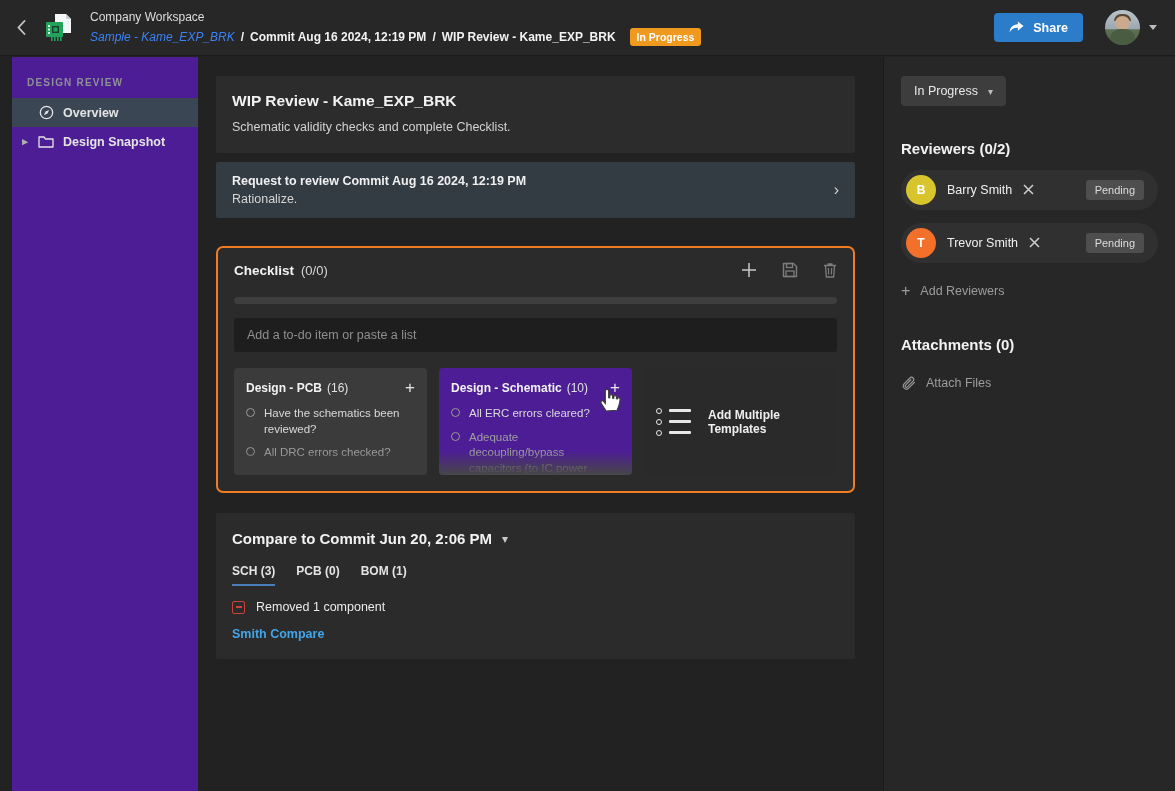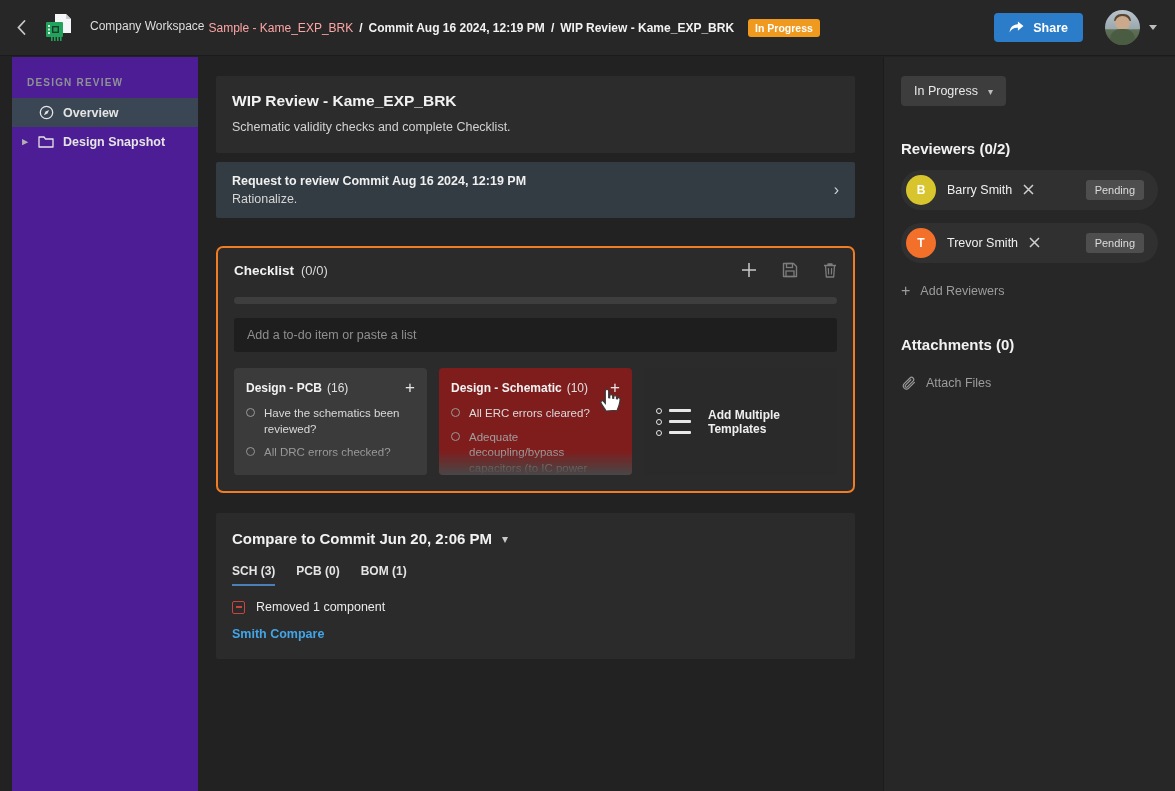--- a/index.html
+++ b/index.html
@@ -11,24 +11,24 @@
   }
   
   .header {
     position:absolute; top:0; left:0; right:0; height:56px;
     background:#272727; border-bottom:1px solid #1b1b1b;
     display:flex; align-items:center; z-index:5;
   }
   .back-btn { width:42px; height:56px; display:flex; align-items:center; justify-content:center;
     background:none; border:none; color:#c8c8c8; font-size:18px; cursor:pointer; }
   .logo { width:34px; height:34px; margin-right:14px; flex:0 0 auto; }
-  .head-titles { display:flex; gap:4px; }
+  .head-titles { display:flex; flex-direction:column; gap:4px; }
   .workspace { font-size:12px; color:#dedede; }
   .breadcrumb { font-size:12px; display:flex; align-items:center; gap:6px; }
-  .crumb-dim { color:#fca5a5; }
+  .crumb-dim { color:#3b82f6;font-style:italic; }
   .crumb-bold { color:#f2f2f2; font-weight:bold; }
   .status-badge {
     margin-left:8px; background:#f0991f; color:#ffffff; font-weight:bold;
     font-size:10.5px; padding:3px 7px; border-radius:3px;
   }
   .header-right { margin-left:auto; display:flex; align-items:center; padding-right:18px; }
   .share-btn {
     display:flex; align-items:center; gap:9px; background:#2b7cc9; border:none;
     color:#fff; font-weight:bold; font-size:12.5px; height:29px; padding:0 15px;
     border-radius:4px; cursor:pointer; font-family:inherit;
@@ -81,21 +81,21 @@
   .icon-btn { background:none; border:none; cursor:pointer; padding:0; display:flex; }
   .progress-track { margin-top:19px; height:7px; background:#3e3e3e; border-radius:4px; }
   .todo-input {
     margin-top:14px; width:100%; height:34px; background:#1e1e1e; border:none; border-radius:3px;
     color:#e0e0e0; font-size:12.5px; padding:0 13px; font-family:inherit; outline:none;
   }
   .todo-input::placeholder { color:#8f8f8f; }
   .tpl-row { margin-top:16px; display:flex; gap:12px; }
   .tpl { flex:1 1 0; border-radius:4px; padding:13px 12px; height:107px; position:relative; overflow:hidden; cursor:pointer; }
   .tpl-1 { background:#3b3b3b; }
-  .tpl-2 { background:#7f1d1d; }
+  .tpl-2 { background:#4c1d95; }
   .tpl-1::after, .tpl-2::after { content:""; position:absolute; left:0; right:0; bottom:0; height:24px; }
   .tpl-1::after { background:linear-gradient(180deg, rgba(59,59,59,0), #3b3b3b); }
   .tpl-2::after { background:linear-gradient(180deg, rgba(71,71,71,0), #474747); }
   .tpl-head { display:flex; align-items:center; }
   .tpl-name { font-size:12px; font-weight:bold; color:#f2f2f2; }
   .tpl-count { font-size:12px; color:#e0e0e0; margin-left:5px; }
   .tpl-plus { margin-left:auto; color:#e6e6e6; font-size:17px; line-height:12px; background:none; border:none; cursor:pointer; }
   .tpl-items { margin-top:11px; display:flex; flex-direction:column; gap:8px; }
   .tpl-item { display:flex; gap:9px; font-size:11.5px; line-height:1.35; color:#dadada; }
   .tpl-item.dim { color:#9f9f9f; }

